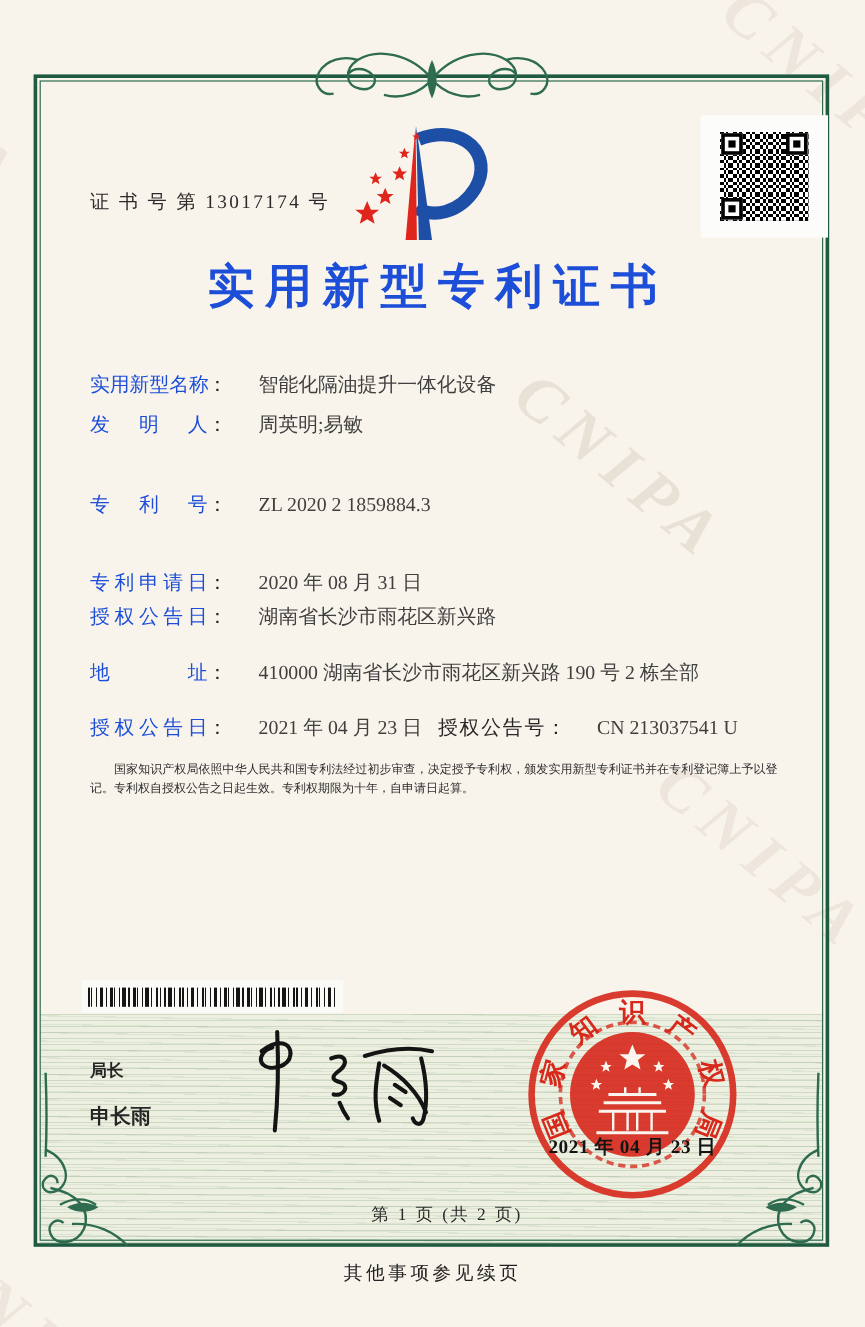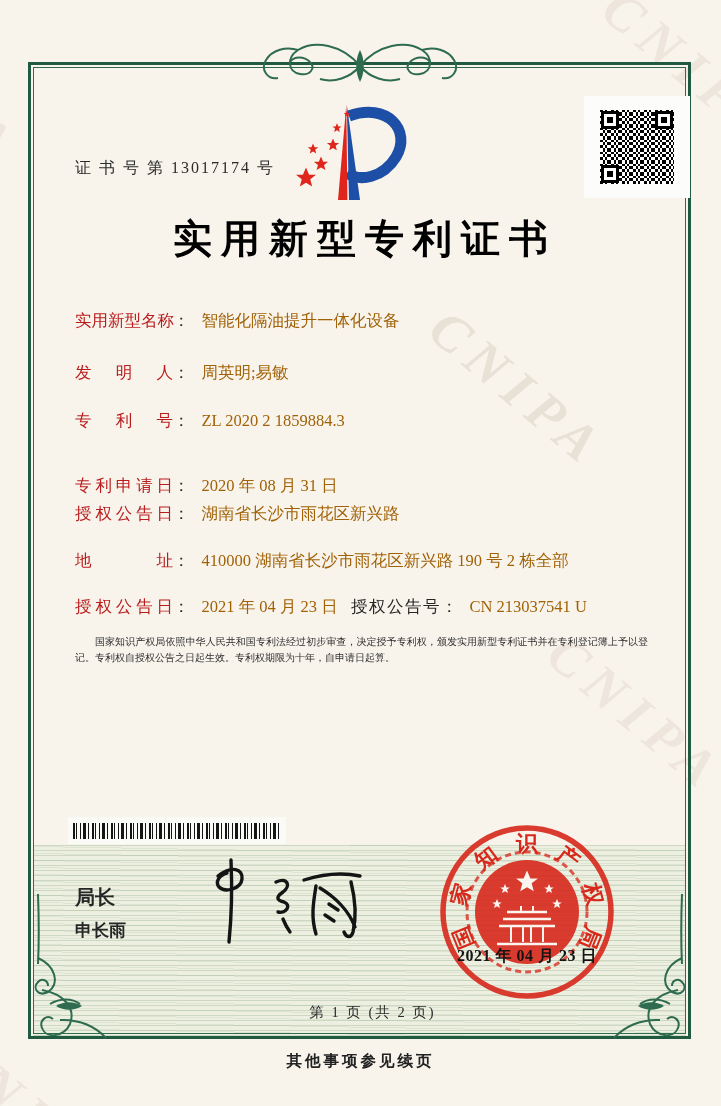--- a/index.html
+++ b/index.html
@@ -53,48 +53,48 @@
       repeating-linear-gradient(90deg,#000 0 3px,#fff 3px 5px,#000 5px 7px,#fff 7px 11px),
       repeating-linear-gradient(0deg,#000 0 3px,#fff 3px 6px,#000 6px 8px,#fff 8px 12px);
     background-blend-mode:difference; z-index:3;
   }
   .fp { position:absolute; width:18px; height:18px; border:3px solid #000; background:#fff; }
   .fp::after { content:""; position:absolute; inset:3px; background:#000; }
   .fp-tl { left:1px; top:1px; } .fp-tr { right:1px; top:1px; } .fp-bl { left:1px; bottom:1px; }
   .title {
     position:absolute; left:0; right:0; top:212px; text-align:center;
     font-size:39px; font-weight:700; letter-spacing:9px; text-indent:9px;
-    color:#000000; z-index:3;
+    color:#1d4ed8; z-index:3;
   }
   
   .row { position:absolute; left:75px; font-size:16.5px; white-space:nowrap; z-index:3; }
-  .lab { display:inline-block; width:98px; text-align:justify; text-align-last:justify; color:#b91c1c; }
-  .val { margin-left:12px; color:#a16207; }
-  .col2 { position:absolute; left:276px; top:0; white-space:nowrap; }
+  .lab { display:inline-block; width:98px; text-align:justify; text-align-last:justify; color:#1d4ed8; }
+  .val { margin-left:26px; color:#404040; }
+  .col2 { position:absolute; left:290px; top:0; white-space:nowrap; }
   .col2 .lab2 { letter-spacing:1.5px; }
-  .r1{top:310px} .r2{top:362px} .r3{top:410px} .r4{top:475px} .r5{top:503px} .r6{top:550px} .r7{top:596px}
+  .r1{top:310px} .r2{top:343px} .r3{top:410px} .r4{top:475px} .r5{top:503px} .r6{top:550px} .r7{top:596px}
   
   .paras { position:absolute; left:75px; top:634px; width:573px; z-index:3; }
   .paras p {
     font-size:10px; line-height:1.58; text-indent:2em;
     text-align:justify; color:#2e2e2e;
   }
   
   .barcode-wrap { position:absolute; left:68px; top:817px; width:218px; height:27px;
      background:rgba(250,250,247,0.92); z-index:3; }
   .barcode {
     position:absolute; left:5px; top:6px; width:208px; height:16px;
     background:repeating-linear-gradient(90deg,
       #151515 0 2px, transparent 2px 3px,
       #151515 3px 4px, transparent 4px 7px,
       #151515 7px 8px, transparent 8px 10px,
       #151515 10px 13px, transparent 13px 15px,
       #151515 15px 16px, transparent 16px 19px);
   }
-  .issuer-title { position:absolute; left:75px; top:884px; font-size:20px; font-weight:600; z-index:3; }
+  .issuer-title { position:absolute; left:75px; top:884px; font-size:14px; font-weight:600; z-index:3; }
   .issuer-name  { position:absolute; left:75px; top:919px; font-size:17px; font-weight:600; z-index:3; }
   .signature { position:absolute; left:198px; top:852px; z-index:3; }
   .seal { position:absolute; left:437px; top:822px; width:180px; height:180px; z-index:3; opacity:.9; }
   .seal-chars { position:absolute; left:437px; top:822px; width:180px; height:180px; z-index:4; }
   .seal-chars span {
     position:absolute; left:50%; top:50%; font-size:22px; font-weight:700; color:#d7281b;
   }
   .sc0{transform:translate(-50%,-50%) rotate(-112deg) translateY(-68px)}
   .sc1{transform:translate(-50%,-50%) rotate(-75deg)  translateY(-68px)}
   .sc2{transform:translate(-50%,-50%) rotate(-37deg)  translateY(-68px)}
@@ -106,21 +106,21 @@
     position:absolute; left:437px; top:946px; width:180px; text-align:center;
     font-size:16px; font-weight:600; color:#141414; letter-spacing:.5px; z-index:5;
     white-space:nowrap;
   }
   .page-no {
     position:absolute; left:0; right:0; top:1003px; text-align:center;
     font-size:14.5px; letter-spacing:2px; color:#2b2b2b; z-index:3;padding-left:24px;
   }
   .cont-note {
     position:absolute; left:0; right:0; top:1051px; text-align:center;
-    font-size:15.5px; font-weight:700; letter-spacing:3px; color:#222; z-index:3;
+    font-size:15.5px; font-weight:400; letter-spacing:3px; color:#222; z-index:3;
   }
 </style>
 </head>
 <body>
 
 <div class="wm" style="left:-150px; top:-12px;">CNIPA</div>
 <div class="wm" style="left:610px; top:-30px;">CNIPA</div>
 <div class="wm wm2" style="left:437px; top:290px;">CNIPA</div>
 <div class="wm" style="left:-160px; top:405px;">CNIPA</div>
 <div class="wm" style="left:555px; top:615px;">CNIPA</div>

